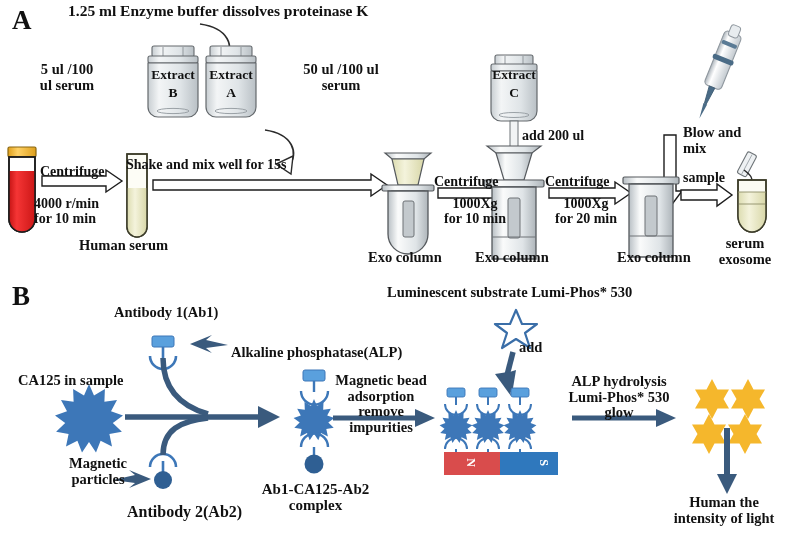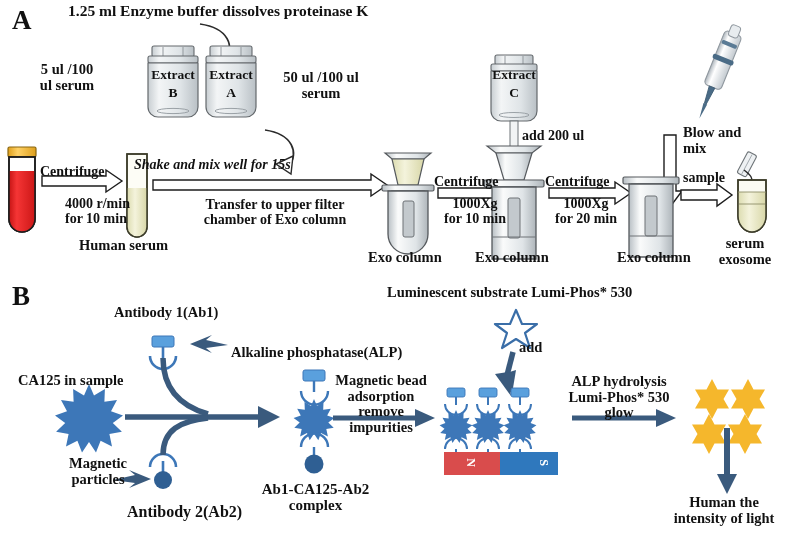--- a/index.html
+++ b/index.html
@@ -333,32 +333,30 @@
 
 <div class="lbl ctr" style="left:12px;top:62px;width:110px;font-size:14.5px;">5 ul /100
 ul serum</div>
 
 <div class="lbl ctr" style="left:150px;top:68px;width:46px;font-size:13.5px;">Extract</div>
 <div class="lbl ctr" style="left:150px;top:86px;width:46px;font-size:13.5px;">B</div>
 
 <div class="lbl ctr" style="left:208px;top:68px;width:46px;font-size:13.5px;">Extract</div>
 <div class="lbl ctr" style="left:208px;top:86px;width:46px;font-size:13.5px;">A</div>
 
-<div class="lbl ctr" style="left:256px;top:70px;width:130px;font-size:14.5px;">50 ul /100 ul
+<div class="lbl ctr" style="left:256px;top:62px;width:130px;font-size:14.5px;padding-left:20px;">50 ul /100 ul
 serum</div>
 
 
 <div class="lbl" style="left:40px;top:164px;font-size:14px;">Centrifuge</div>
-<div class="lbl" style="left:34px;top:196px;font-size:14px;padding-left:31px;">4000 r/min
+<div class="lbl" style="left:34px;top:196px;font-size:14px;">4000 r/min
 for 10 min</div>
 <div class="lbl" style="left:79px;top:238px;font-size:14.5px;">Human serum</div>
 
-<div class="lbl" style="left:134px;top:157px;font-size:14px;font-style:italic;">Shake and mix well for 15s</div>
-<div class="lbl ctr" style="left:160px;top:197px;width:230px;font-size:14px;">Transfer to upper filter
-chamber of Exo column</div>
+<div class="lbl" style="left:126px;top:157px;font-size:14px;">Shake and mix well for 15s</div>
 
 <div class="lbl" style="left:368px;top:250px;font-size:14.5px;">Exo column</div>
 
 <div class="lbl" style="left:434px;top:174px;font-size:14px;">Centrifuge</div>
 <div class="lbl ctr" style="left:432px;top:196px;width:86px;font-size:14px;">1000Xg
 for 10 min</div>
 
 <div class="lbl ctr" style="left:492px;top:68px;width:44px;font-size:13.5px;">Extract</div>
 <div class="lbl ctr" style="left:492px;top:86px;width:44px;font-size:13.5px;">C</div>
 

